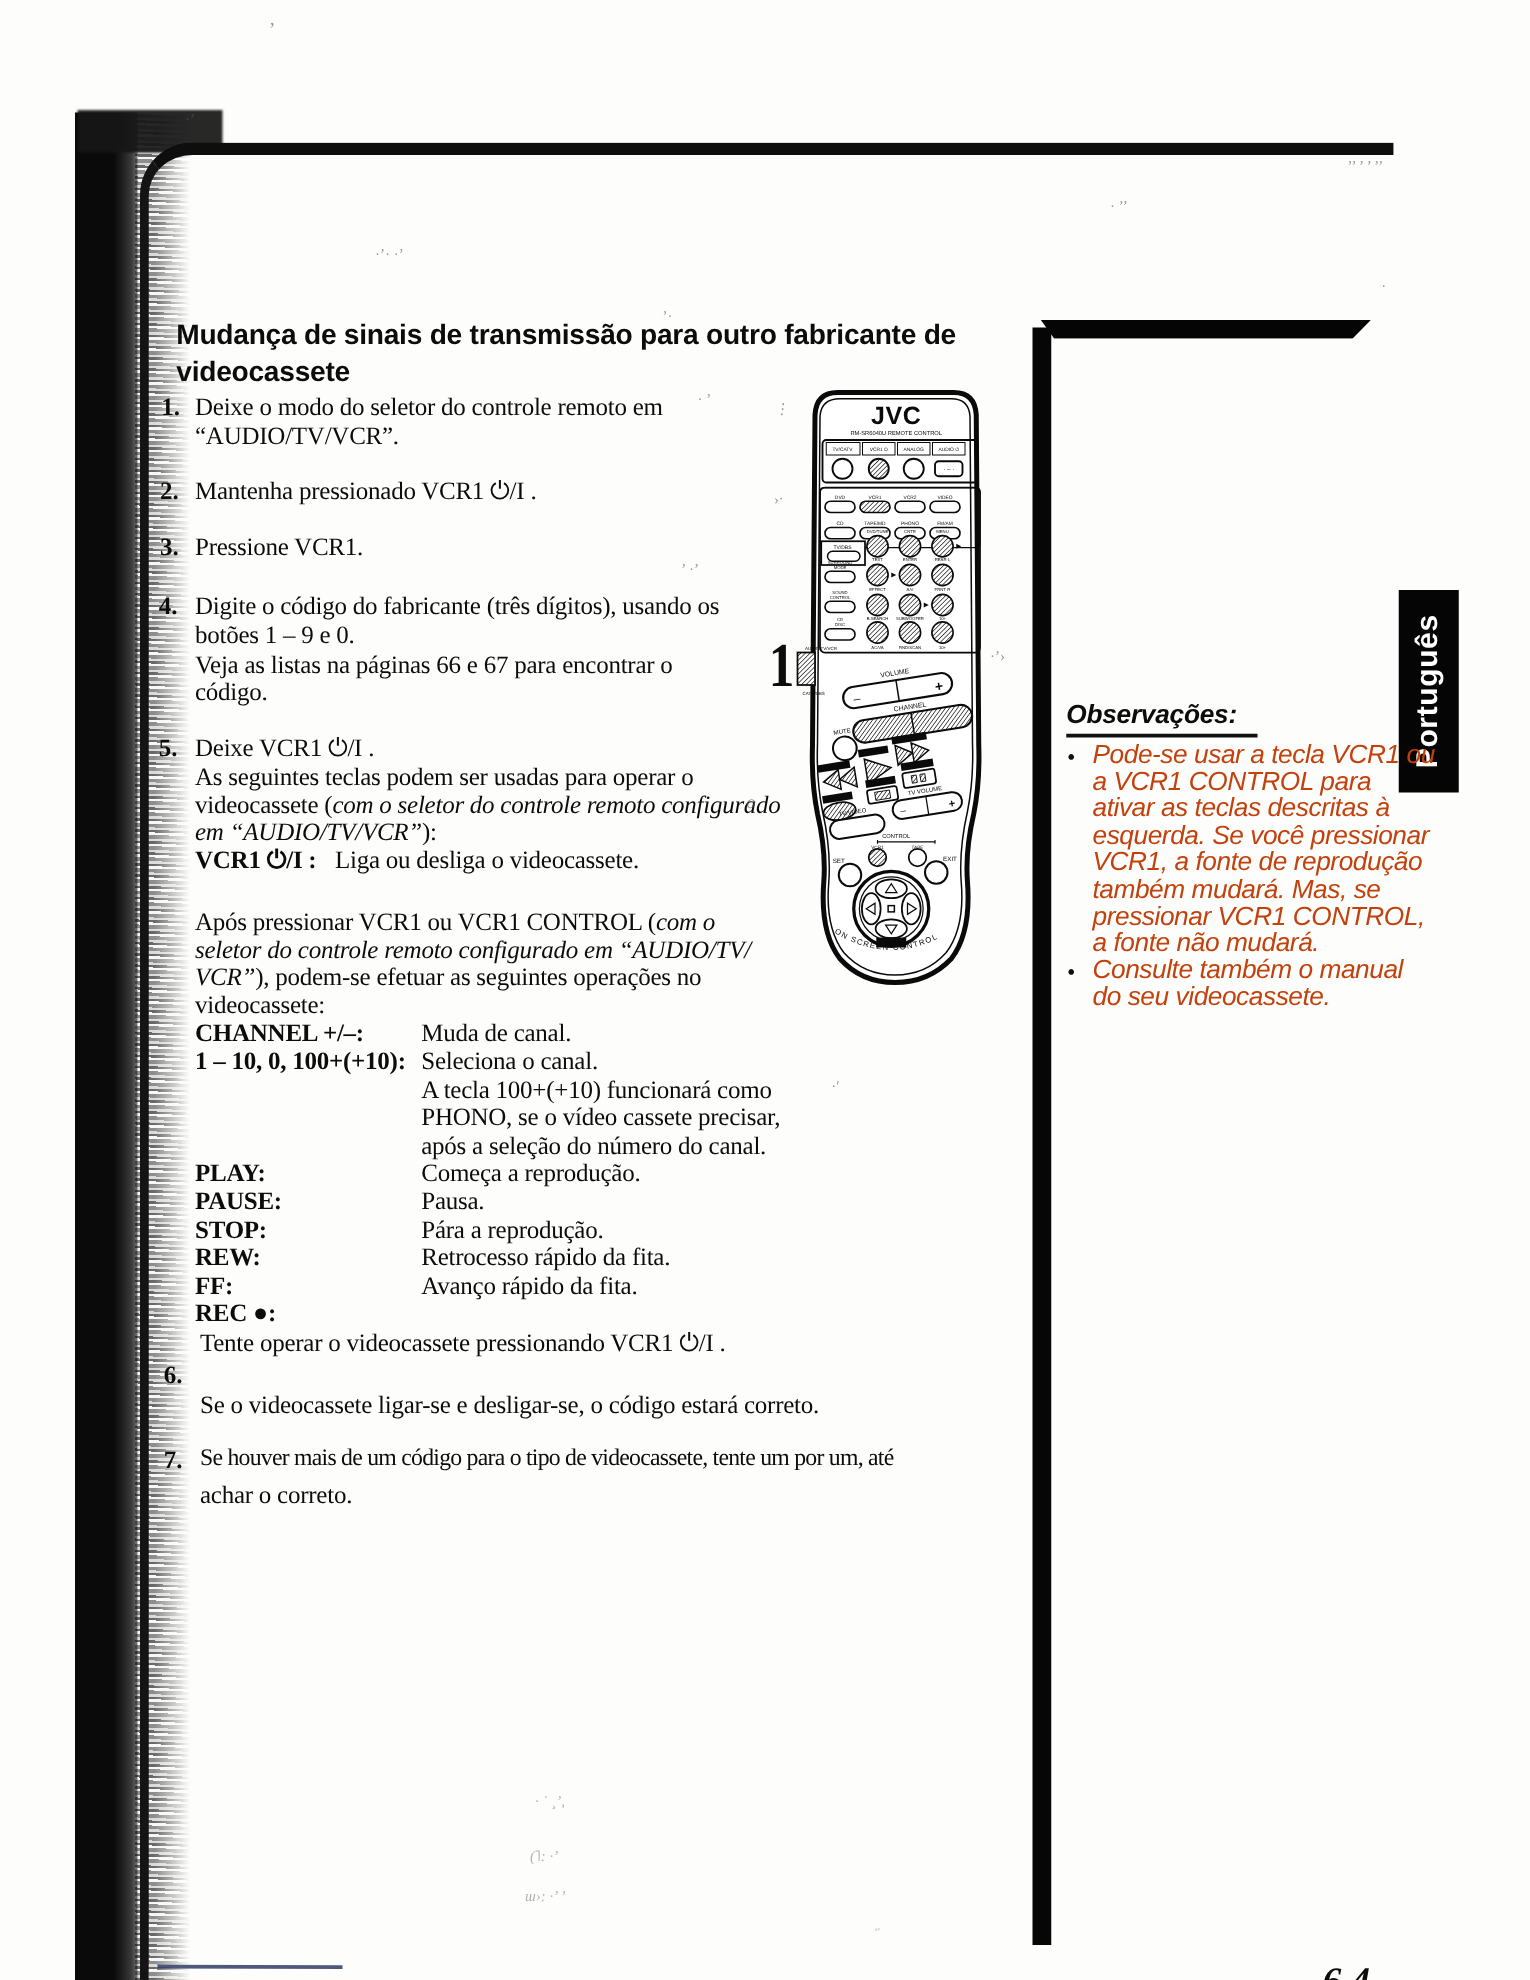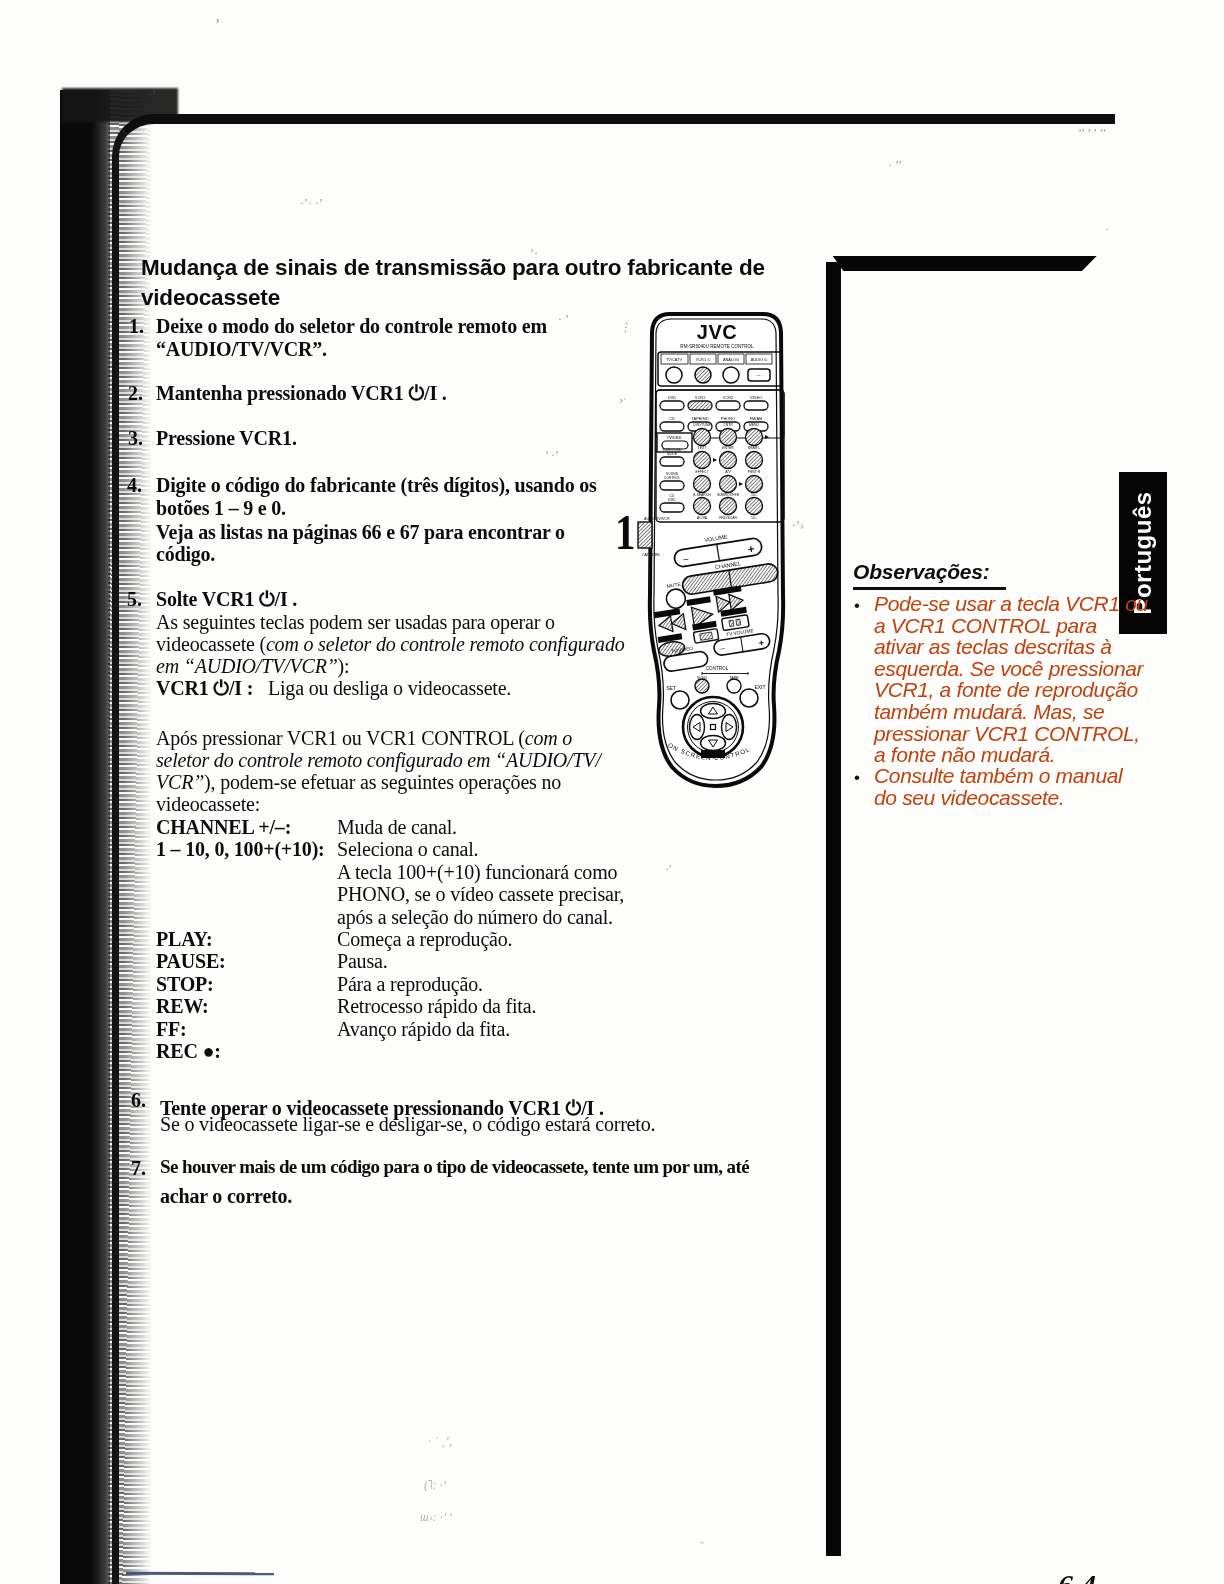--- a/index.html
+++ b/index.html
@@ -3,21 +3,21 @@
 <meta charset="utf-8">
 <style>
   html,body{margin:0;padding:0;}
   body{width:1224px;height:1584px;background:#fdfdfc;position:relative;overflow:hidden;
        font-family:"Liberation Serif","DejaVu Sans",serif;color:#0c0c0c;}
   .abs{position:absolute;}
   .line{position:absolute;white-space:nowrap;line-height:1.1;}
   .sans{font-family:"Liberation Sans","DejaVu Sans",sans-serif;}
   .b{font-weight:bold;}
   .it{font-style:italic;}
-  .step{font-size:20px;font-weight:bold;letter-spacing:-0.2px;}
+  .step{font-size:20px;font-weight:normal;letter-spacing:-0.2px;}
   .body-t{font-size:20px;letter-spacing:-0.2px;}
   .num{font-size:20px;font-weight:bold;}
   
   .gutter-core{left:60px;top:90px;width:50px;height:1494px;
     background:linear-gradient(90deg,#0a0a0a 0 62%,#1d1d1d 75%,#3a3a3a 90%,#6b6b6b 100%);
     filter:blur(0.4px);}
   .gutter-fringe{left:108px;top:90px;width:44px;height:1494px;opacity:.75;
     background:repeating-linear-gradient(2deg,rgba(20,20,20,.85) 0 2px,rgba(120,120,120,.35) 2px 4px,rgba(40,40,40,.7) 4px 7px,rgba(200,200,200,.15) 7px 9px);
     -webkit-mask-image:linear-gradient(90deg,#000 0 35%,transparent 100%);
     mask-image:linear-gradient(90deg,#000 0 35%,transparent 100%);}
@@ -76,21 +76,21 @@
 <div class="line num" style="left:128px;top:427px;">3.</div>
 <div class="line step" style="left:156px;top:427px;">Pressione VCR1.</div>
 
 <div class="line num" style="left:127px;top:474px;">4.</div>
 <div class="line step" style="left:156px;top:474px;">Digite o código do fabricante (três dígitos), usando os</div>
 <div class="line step" style="left:156px;top:497px;">botões 1 – 9 e 0.</div>
 <div class="line step" style="left:156px;top:521px;">Veja as listas na páginas 66 e 67 para encontrar o</div>
 <div class="line step" style="left:156px;top:543px;">código.</div>
 
 <div class="line num" style="left:127px;top:588px;">5.</div>
-<div class="line step" style="left:156px;top:588px;">Solte VCR1 ⏻/I .</div>
+<div class="line step" style="left:156px;top:588px;">Deixe VCR1 ⏻/I .</div>
 <div class="line body-t" style="left:156px;top:611px;">As seguintes teclas podem ser usadas para operar o</div>
 <div class="line body-t" style="left:156px;top:633px;"><span>videocassete (</span><span class="it">com o seletor do controle remoto configurado</span></div>
 <div class="line body-t" style="left:156px;top:655px;"><span class="it">em “AUDIO/TV/VCR”</span><span>):</span></div>
 <div class="line body-t b" style="left:156px;top:677px;">VCR1 ⏻/I :</div>
 <div class="line body-t" style="left:268px;top:677px;">Liga ou desliga o videocassete.</div>
 
 <div class="line body-t" style="left:156px;top:727px;"><span>Após pressionar VCR1 ou VCR1 CONTROL (</span><span class="it">com o</span></div>
 <div class="line body-t it" style="left:156px;top:749px;">seletor do controle remoto configurado em “AUDIO/TV/</div>
 <div class="line body-t" style="left:156px;top:771px;"><span class="it">VCR”</span><span>), podem-se efetuar as seguintes operações no</span></div>
 <div class="line body-t" style="left:156px;top:793px;">videocassete:</div>
@@ -135,21 +135,21 @@
   <div class="kt-row">
       <div class="kt-term">FF:</div>
       <div class="kt-desc">Avanço rápido da fita.</div>
     </div>
   <div class="kt-row">
       <div class="kt-term">REC ●:</div>
     </div>
 </div>
 
 <div class="line num" style="left:131px;top:1089px;">6.</div>
-<div class="line step" style="left:160px;top:1097px;">Tente operar o videocassete pressionando VCR1 ⏻/I .</div>
+<div class="line step" style="left:160px;top:1064px;">Tente operar o videocassete pressionando VCR1 ⏻/I .</div>
 <div class="line body-t" style="left:160px;top:1113px;">Se o videocassete ligar-se e desligar-se, o código estará correto.</div>
 
 <div class="line num" style="left:131px;top:1157px;">7.</div>
 <div class="line step" style="left:160px;top:1157px;letter-spacing:-0.6px;font-size:19px;">Se houver mais de um código para o tipo de videocassete, tente um por um, até</div>
 <div class="line step" style="left:160px;top:1185px;">achar o correto.</div>
 
 <div class="abs notes-head">Observações:</div>
 <div class="bullet" style="left:854px;top:596px;">•</div>
 <div class="note-text" style="left:874px;top:593px;width:280px;">Pode-se usar a tecla VCR1 ou
 a VCR1 CONTROL para

